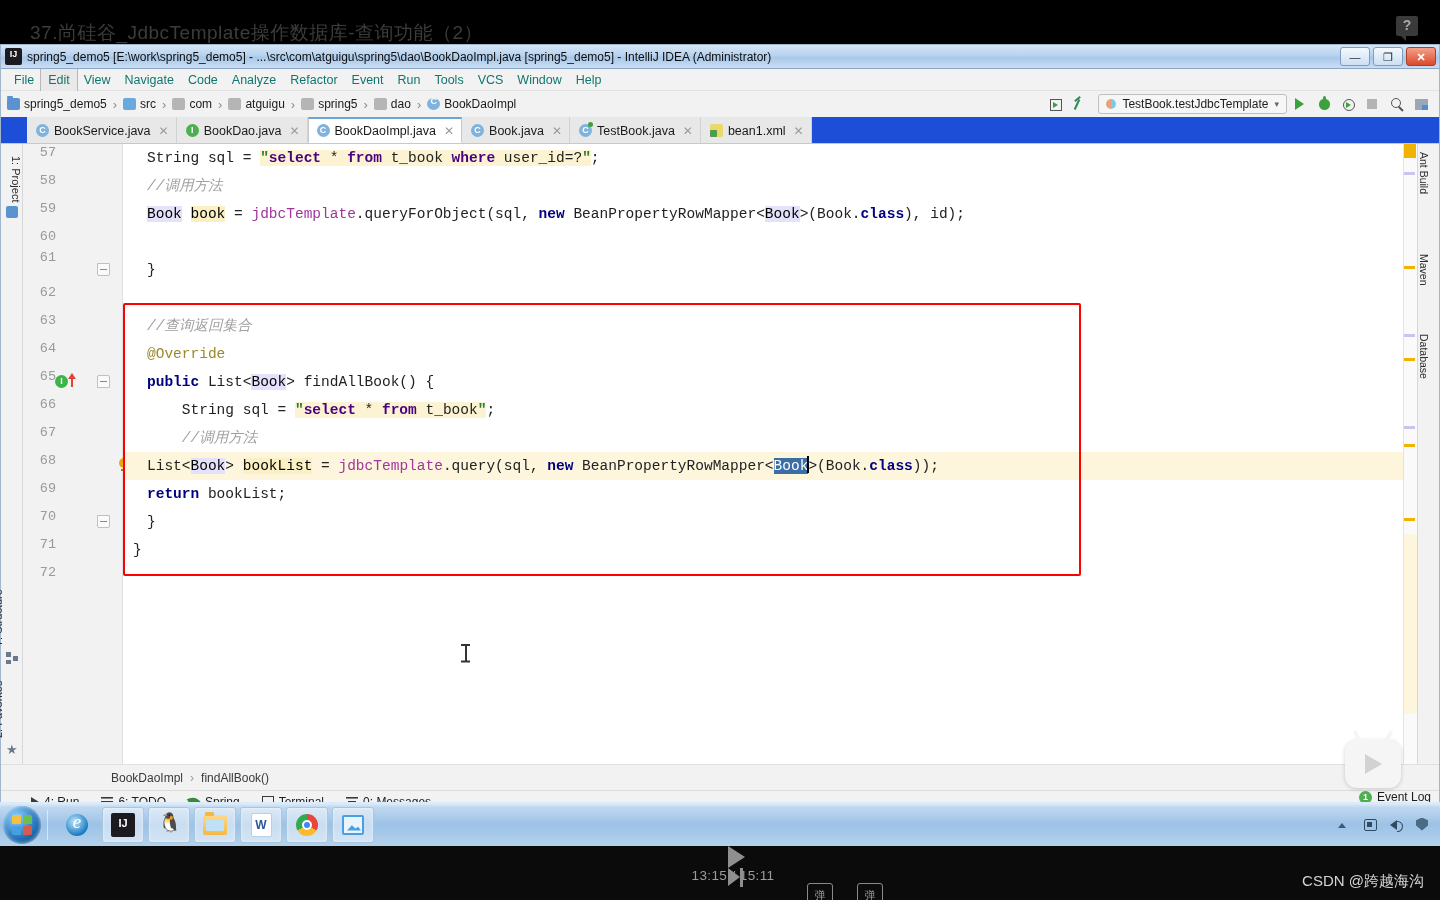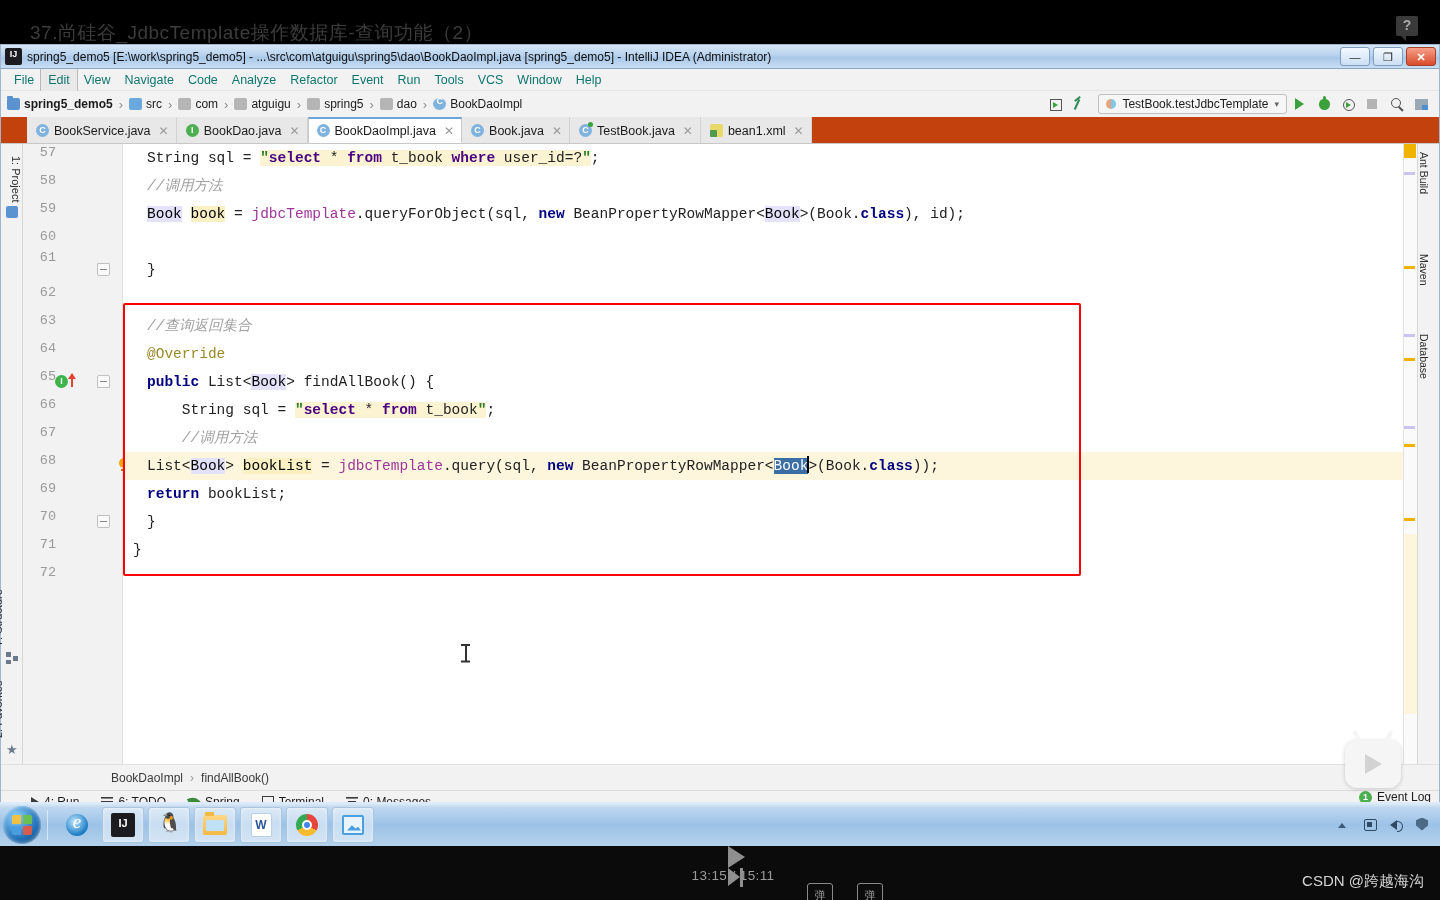--- a/index.html
+++ b/index.html
@@ -74,21 +74,21 @@
     background:#f2f2f2; position:relative; }
   .crumb{ display:flex; align-items:center; font-size:12px; color:#1a1a1a; }
   .crumb + .crumb:before{ content:"\203A"; color:#8a8a8a; margin:0 6px; font-size:13px; }
   .crumb .ci{ width:13px; height:12px; margin-right:4px; border-radius:2px; flex:none; }
   .ci.proj{ background:#5a93d0; position:relative; }
   .ci.proj:before{content:"";position:absolute;left:0;top:-2px;width:6px;height:3px;background:#5a93d0;border-radius:1px;}
   .ci.folder{ background:#6aa9e0; }
   .ci.folder.gray{ background:#b5b5b5; }
   .ci.cls{ background:#7fb3de; border-radius:50%; position:relative; }
   .ci.cls:after{content:"C";position:absolute;left:0;right:0;top:-2px;font-size:9px;color:#fff;text-align:center;font-weight:bold;}
-  .crumb.bold{ font-weight:bold; }
+  .crumb.bold{ font-weight:normal; }
   .nav-right{ position:absolute; right:8px; top:0; height:26px; display:flex; align-items:center; gap:8px; }
   .runcfg{
     display:flex;align-items:center;gap:6px;height:20px;padding:0 7px;
     border:1px solid #c0c0c0;background:#f6f6f6;border-radius:3px;font-size:12px;color:#1c1c1c;
   }
   .runcfg .dot{ width:10px;height:10px;border-radius:50%;
     background:linear-gradient(90deg,#e8a37c 50%,#7ec8e8 50%); }
   .chev{ font-size:9px; color:#666; }
   .ticon{ width:16px; height:16px; position:relative; }
   .tri-green{ width:0;height:0;border-left:9px solid #3ba13b;border-top:6px solid transparent;border-bottom:6px solid transparent;margin-top:2px;}
@@ -99,21 +99,21 @@
   .magnifier:after{content:"";position:absolute;right:-4px;bottom:-3px;width:6px;height:1.6px;background:#555;transform:rotate(45deg);}
   .layoutico{width:13px;height:11px;background:#9aa7b4;margin-top:3px;position:relative;}
   .layoutico:after{content:"";position:absolute;right:0;bottom:0;width:6px;height:5px;background:#4f8fd0;}
   .boxarrow{width:12px;height:12px;border:1.4px solid #555;margin-top:3px;position:relative;}
   .boxarrow:after{content:"";position:absolute;left:2px;top:1.5px;width:0;height:0;border-left:5px solid #3ba13b;border-top:3px solid transparent;border-bottom:3px solid transparent;}
   .hook{ width:14px;height:14px; position:relative; margin-top:2px;}
   .hook:before{content:"";position:absolute;left:2px;top:1px;width:2px;height:11px;background:#2e8b57;transform:rotate(25deg);}
   .hook:after{content:"";position:absolute;left:0px;top:0px;width:7px;height:2px;background:#2e8b57;transform:rotate(-40deg);}
 
   
-  .tabbar{ height:27px; background:#c2410c; display:flex; align-items:flex-end;
+  .tabbar{ height:27px; background:#1d4ed8; display:flex; align-items:flex-end;
            border-bottom:1px solid #c8c8c8; padding-left:26px; }
   .tab{
     height:26px; display:flex; align-items:center; gap:5px; padding:0 7px 0 8px;
     font-size:12.5px; color:#1a1a1a; border:1px solid transparent; border-bottom:none;
     background:#e8e8e8; border-right:1px solid #d2d2d2; position:relative;
   }
   .tab.active{ background:#ffffff; border:1px solid #c8c8c8; border-bottom:1px solid #fff;
                border-top:2px solid #6ba5d8; }
   .tab .x{ color:#9a9a9a; font-size:12px; margin-left:3px; }
   .tico{ width:13px;height:13px; border-radius:50%; position:relative; flex:none; }

